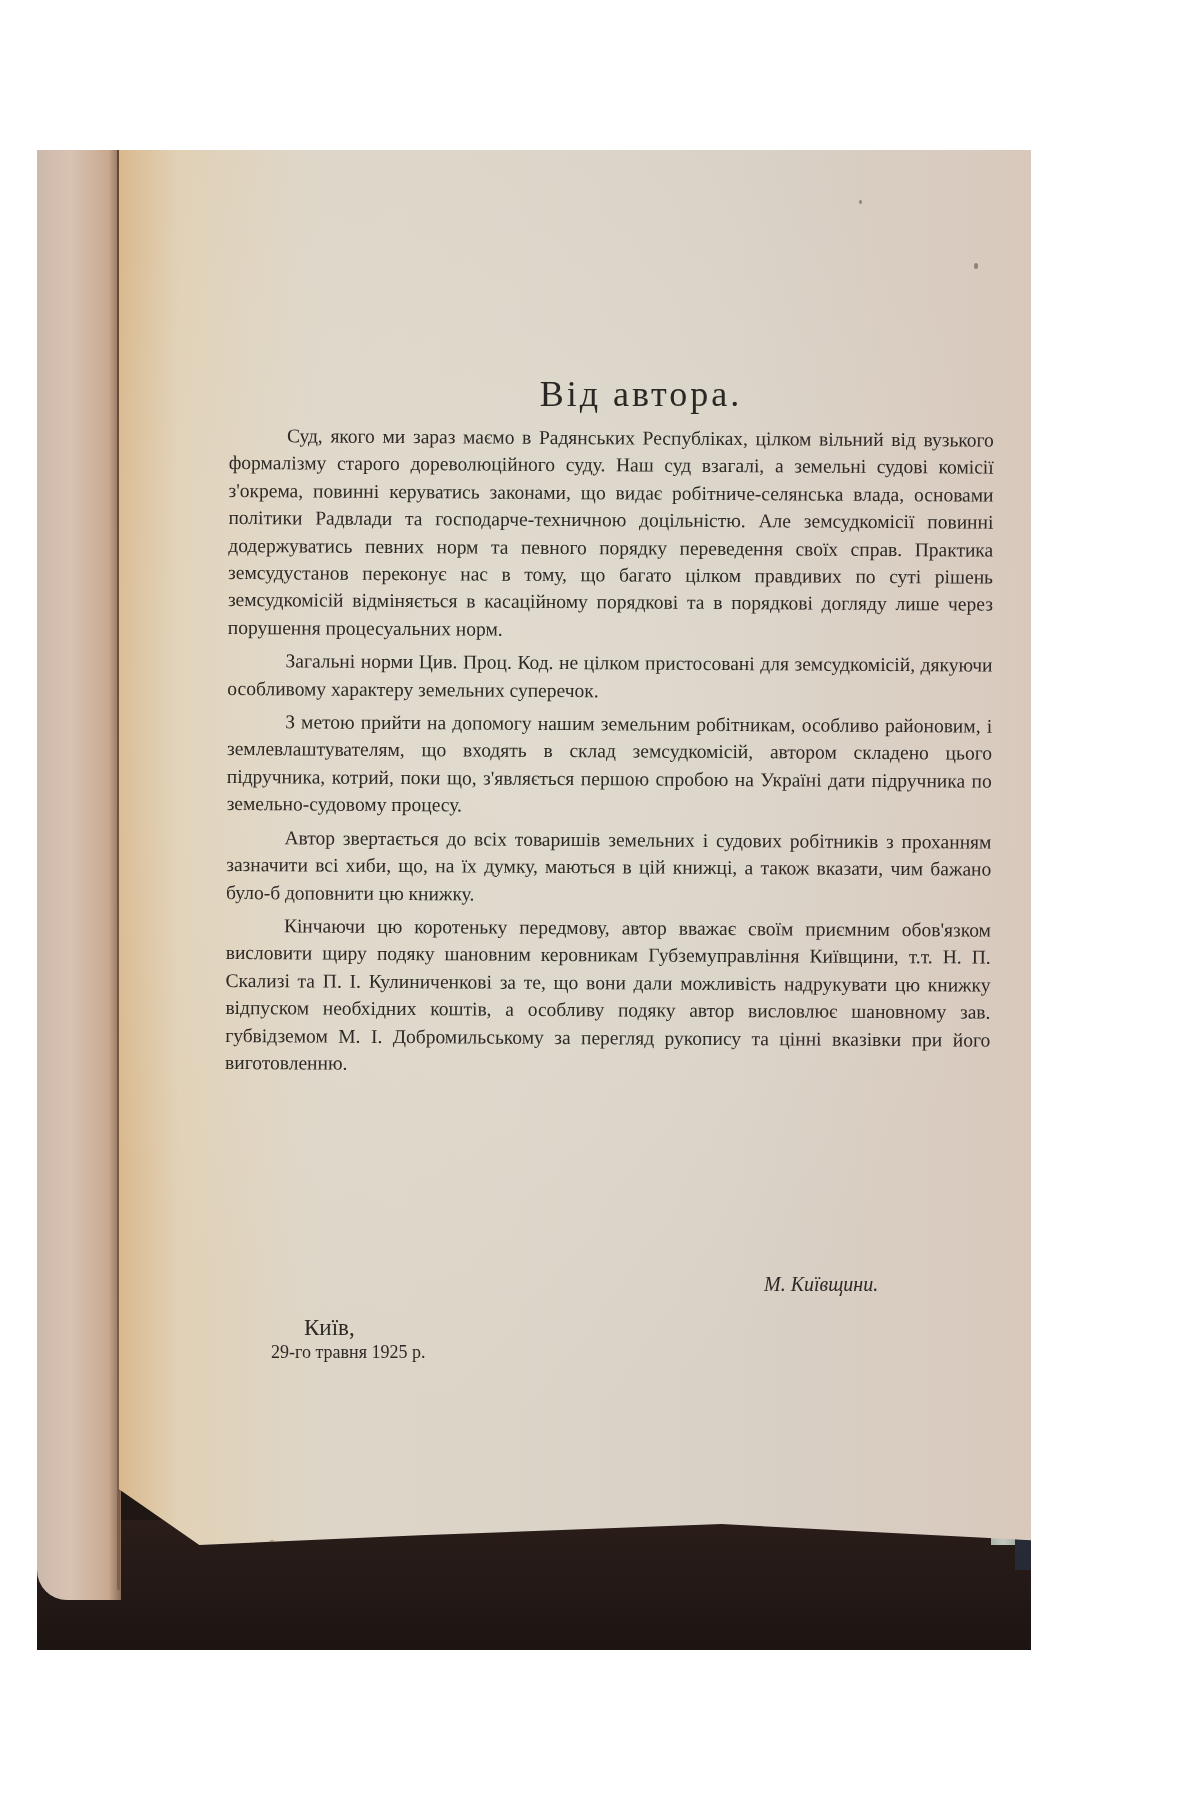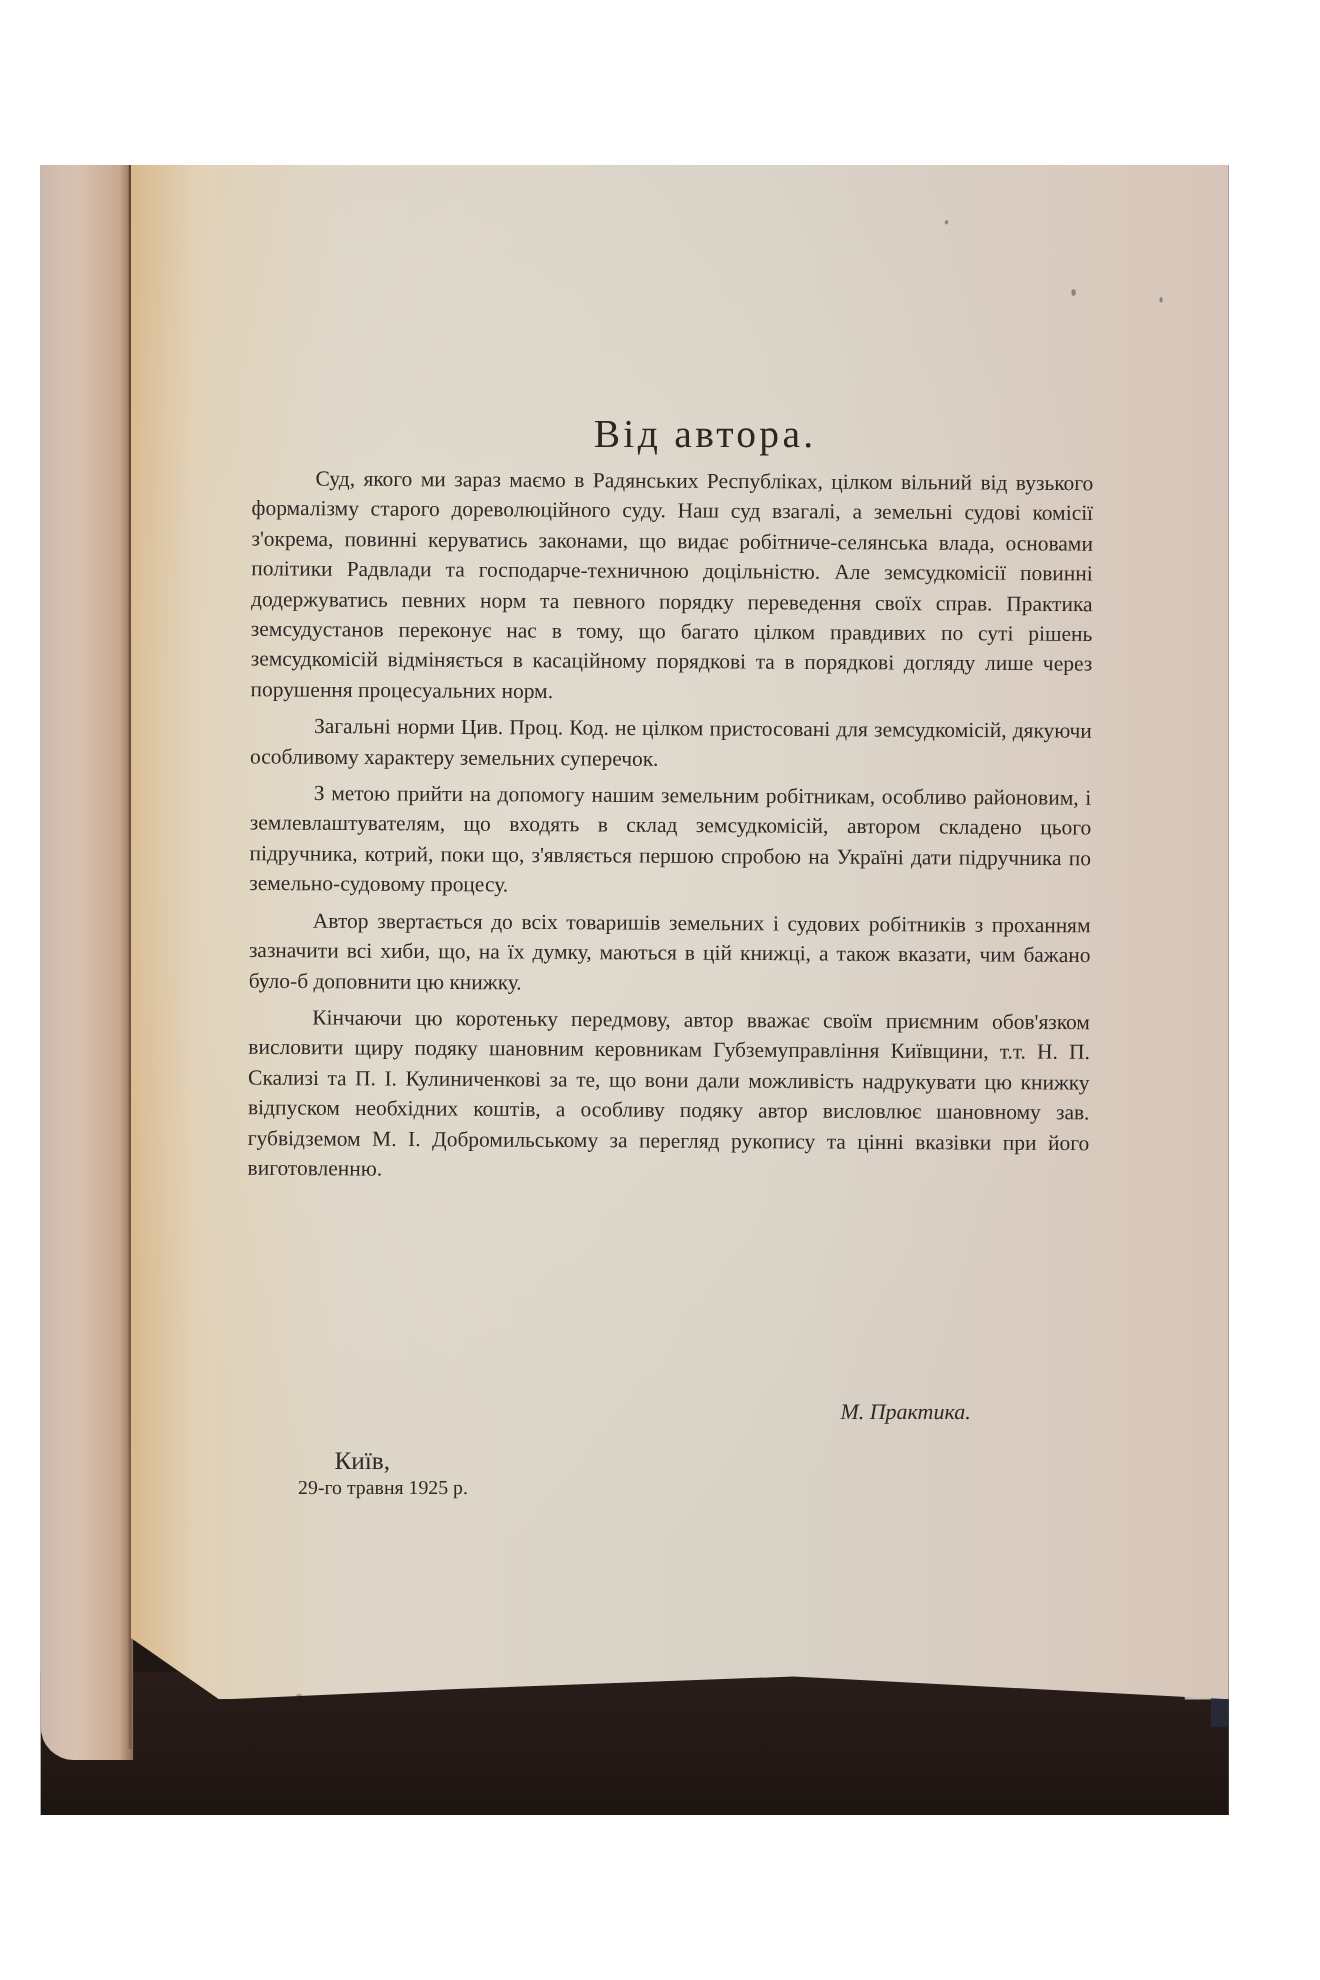--- a/index.html
+++ b/index.html
@@ -2,21 +2,21 @@
 <html><head>
 <meta charset="utf-8">
 <style>
   html, body { margin: 0; padding: 0; }
   body {
     width: 1200px; height: 1800px; background: #ffffff;
     position: relative; overflow: hidden;
     font-family: "Liberation Serif", "DejaVu Serif", serif;
   }
   .photo {
-    position: absolute; left: 37px; top: 150px; width: 1080px; height: 1500px;
+    position: absolute; left: 37px; top: 150px; width: 994px; height: 1500px;
     background: #1f1714; overflow: hidden;
   }
   .table-surface {
     position: absolute; left: 0; right: 0; bottom: 0; height: 130px;
     background: linear-gradient(180deg, #2a1d1a 0%, #1d1512 100%);
   }
   .cover-right {
     position: absolute; top: 0; right: 0; width: 16px; height: 1420px;
     background: linear-gradient(180deg, #3c4d8a 0%, #2e3858 60%, #262a35 100%);
   }
@@ -93,18 +93,18 @@
 
     <div class="text-area">
       <div class="title">Від автора.</div>
       <div class="body">
         <p>Суд, якого ми зараз маємо в Радянських Республіках, цілком вільний від вузького формалізму старого дореволюційного суду. Наш суд взагалі, а земельні судові комісії з'окрема, повинні керуватись законами, що видає робітниче-селянська влада, основами політики Радвлади та господарче-техничною доцільністю. Але земсудкомісії повинні додержуватись певних норм та певного порядку переведення своїх справ. Практика земсудустанов переконує нас в тому, що багато цілком правдивих по суті рішень земсудкомісій відміняється в касаційному порядкові та в порядкові догляду лише через порушення процесуальних норм.</p>
         <p>Загальні норми Цив. Проц. Код. не цілком пристосовані для земсудкомісій, дякуючи особливому характеру земельних суперечок.</p>
         <p>З метою прийти на допомогу нашим земельним робітникам, особливо районовим, і землевлаштувателям, що входять в склад земсудкомісій, автором складено цього підручника, котрий, поки що, з'являється першою спробою на Україні дати підручника по земельно-судовому процесу.</p>
         <p>Автор звертається до всіх товаришів земельних і судових робітників з проханням зазначити всі хиби, що, на їх думку, маються в цій книжці, а також вказати, чим бажано було-б доповнити цю книжку.</p>
         <p>Кінчаючи цю коротеньку передмову, автор вважає своїм приємним обов'язком висловити щиру подяку шановним керовникам Губземуправління Київщини, т.т. Н. П. Скализі та П. І. Кулиниченкові за те, що вони дали можливість надрукувати цю книжку відпуском необхідних коштів, а особливу подяку автор висловлює шановному зав. губвідземом М. І. Добромильському за перегляд рукопису та цінні вказівки при його виготовленню.</p>
       </div>
-      <div class="signature">М. Практика.</div>
+      <div class="signature">М. Київщини.</div>
       <div class="place">Київ,</div>
       <div class="date">29-го травня 1925 р.</div>
     </div>
   </div>
 </div>
 
 </body></html>

